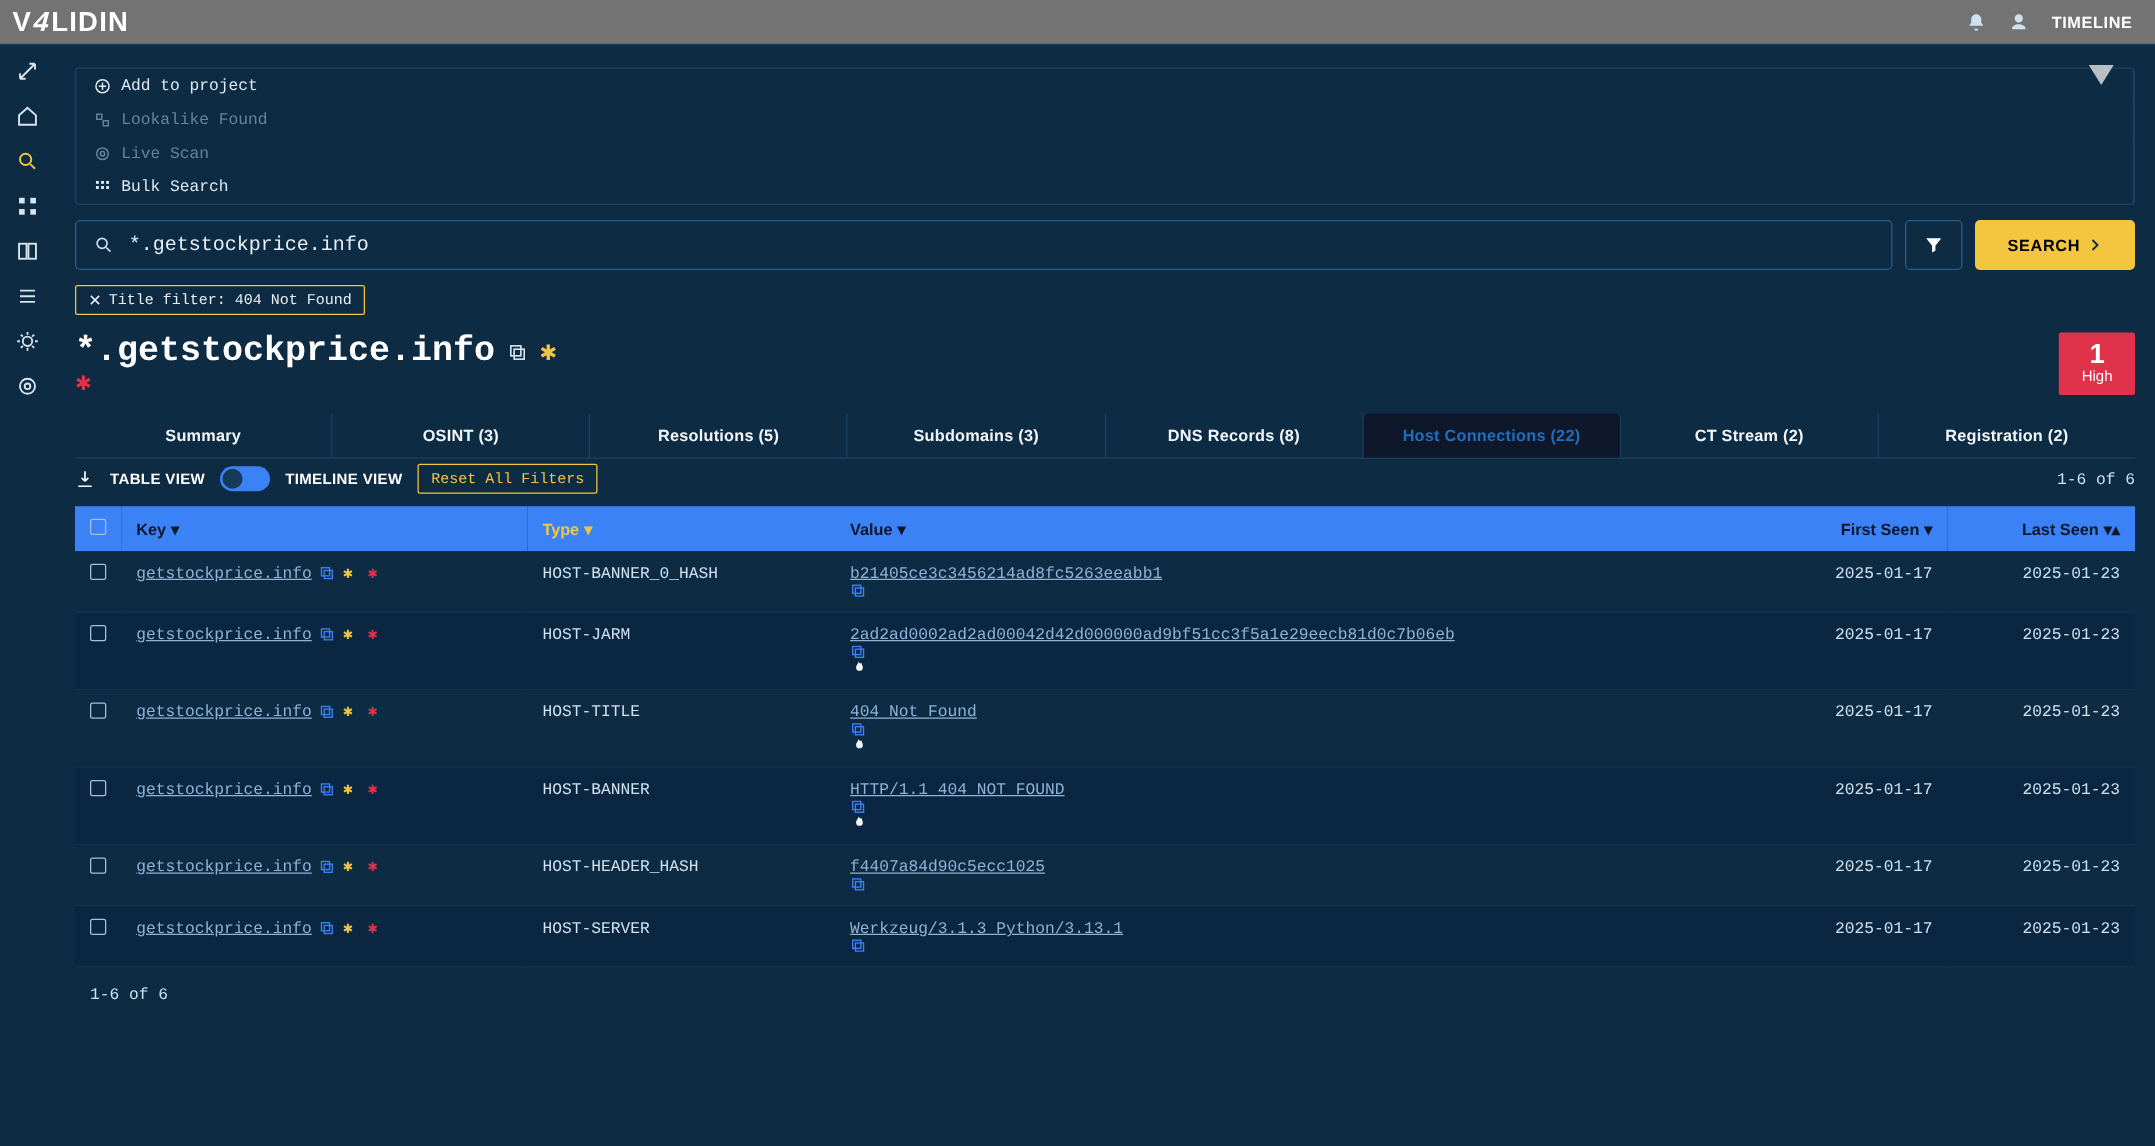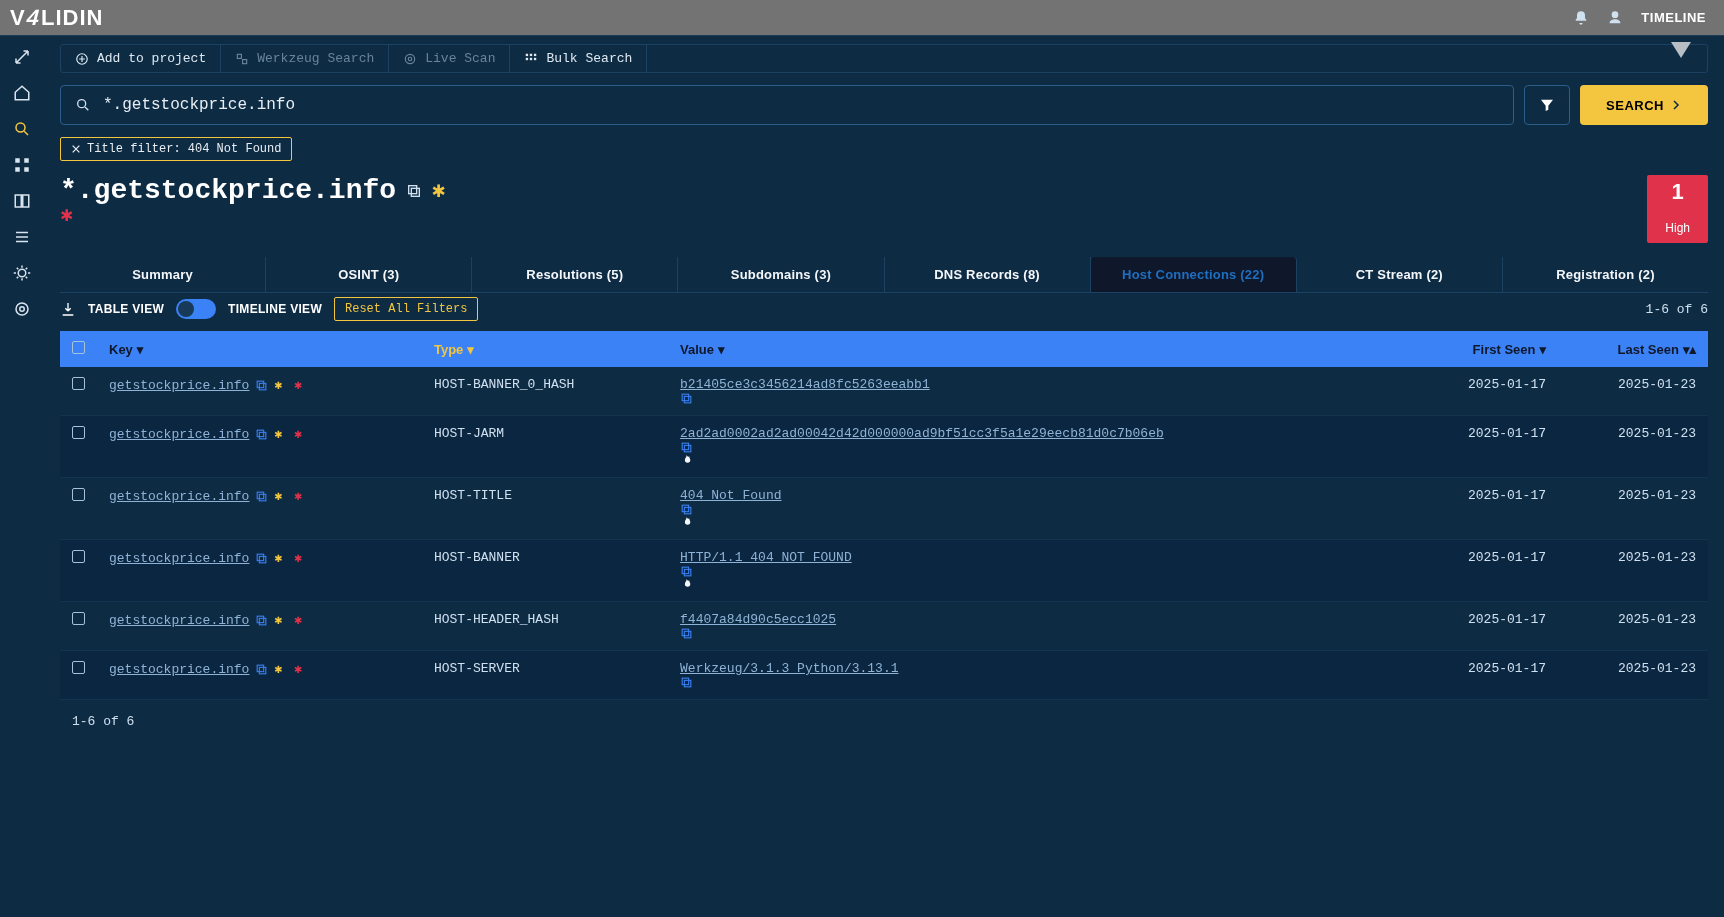--- a/index.html
+++ b/index.html
@@ -55,23 +55,24 @@
 .leftnav .nvi.active { color:#f4c63f; }
 
 .main { flex:1; padding:0 16px 24px 16px; position:relative; }
 
 
 .toolstrip {
   display:flex;
   align-items:stretch;
   border:1px solid #1d4160;
   border-radius:3px;
-  margin-top:8px;
+  margin-top:18px;
   position:relative;
   background:#0e2b44;
+  flex-direction:column;
 }
 .toolstrip .tbn {
   display:flex;
   align-items:center;
   gap:8px;
   padding:6px 14px;
   border-right:1px solid #1d4160;
   font-family:"Consolas","Courier New",monospace;
   font-size:13px;
   color:#dfe9f2;
@@ -155,21 +156,21 @@
 .gear-red { color:#e0324b; font-size:16px; }
 .ast-yellow { color:#f4c63f; font-size:22px; font-weight:900; }
 .riskbox {
   background:#e0324b;
   color:#fff;
   text-align:center;
   padding:6px 18px 8px 18px;
   border-radius:2px;
 }
 .riskbox .num { font-size:22px; font-weight:700; line-height:1; }
-.riskbox .lbl { font-size:12px; margin-top:18px; }
+.riskbox .lbl { font-size:12px; margin-top:0; }
 
 
 .tabs { display:flex; margin-top:14px; border-bottom:1px solid #1d4160; }
 .tab {
   flex:1;
   text-align:center;
   padding:10px 4px;
   font-weight:700;
   font-size:13px;
   color:#f4f7fa;
@@ -323,21 +324,21 @@
             <circle cx="12" cy="12" r="9"></circle>
             <path d="M12 7v10M7 12h10"></path>
           </svg>
         <span>Add to project</span>
       </div>
       <div class="tbn dim">
         <svg width="14" height="14" viewBox="0 0 24 24" stroke="currentColor" stroke-width="2" fill="none">
             <rect x="4" y="4" width="7" height="7"></rect>
             <rect x="13" y="13" width="7" height="7"></rect>
           </svg>
-        <span>Werkzeug Search</span>
+        <span>Lookalike Found</span>
       </div>
       <div class="tbn dim">
         <svg width="14" height="14" viewBox="0 0 24 24" stroke="currentColor" stroke-width="2" fill="none">
             <circle cx="12" cy="12" r="3"></circle>
             <circle cx="12" cy="12" r="8"></circle>
           </svg>
         <span>Live Scan</span>
       </div>
       <div class="tbn">
         <svg width="14" height="14" viewBox="0 0 24 24" fill="currentColor">

